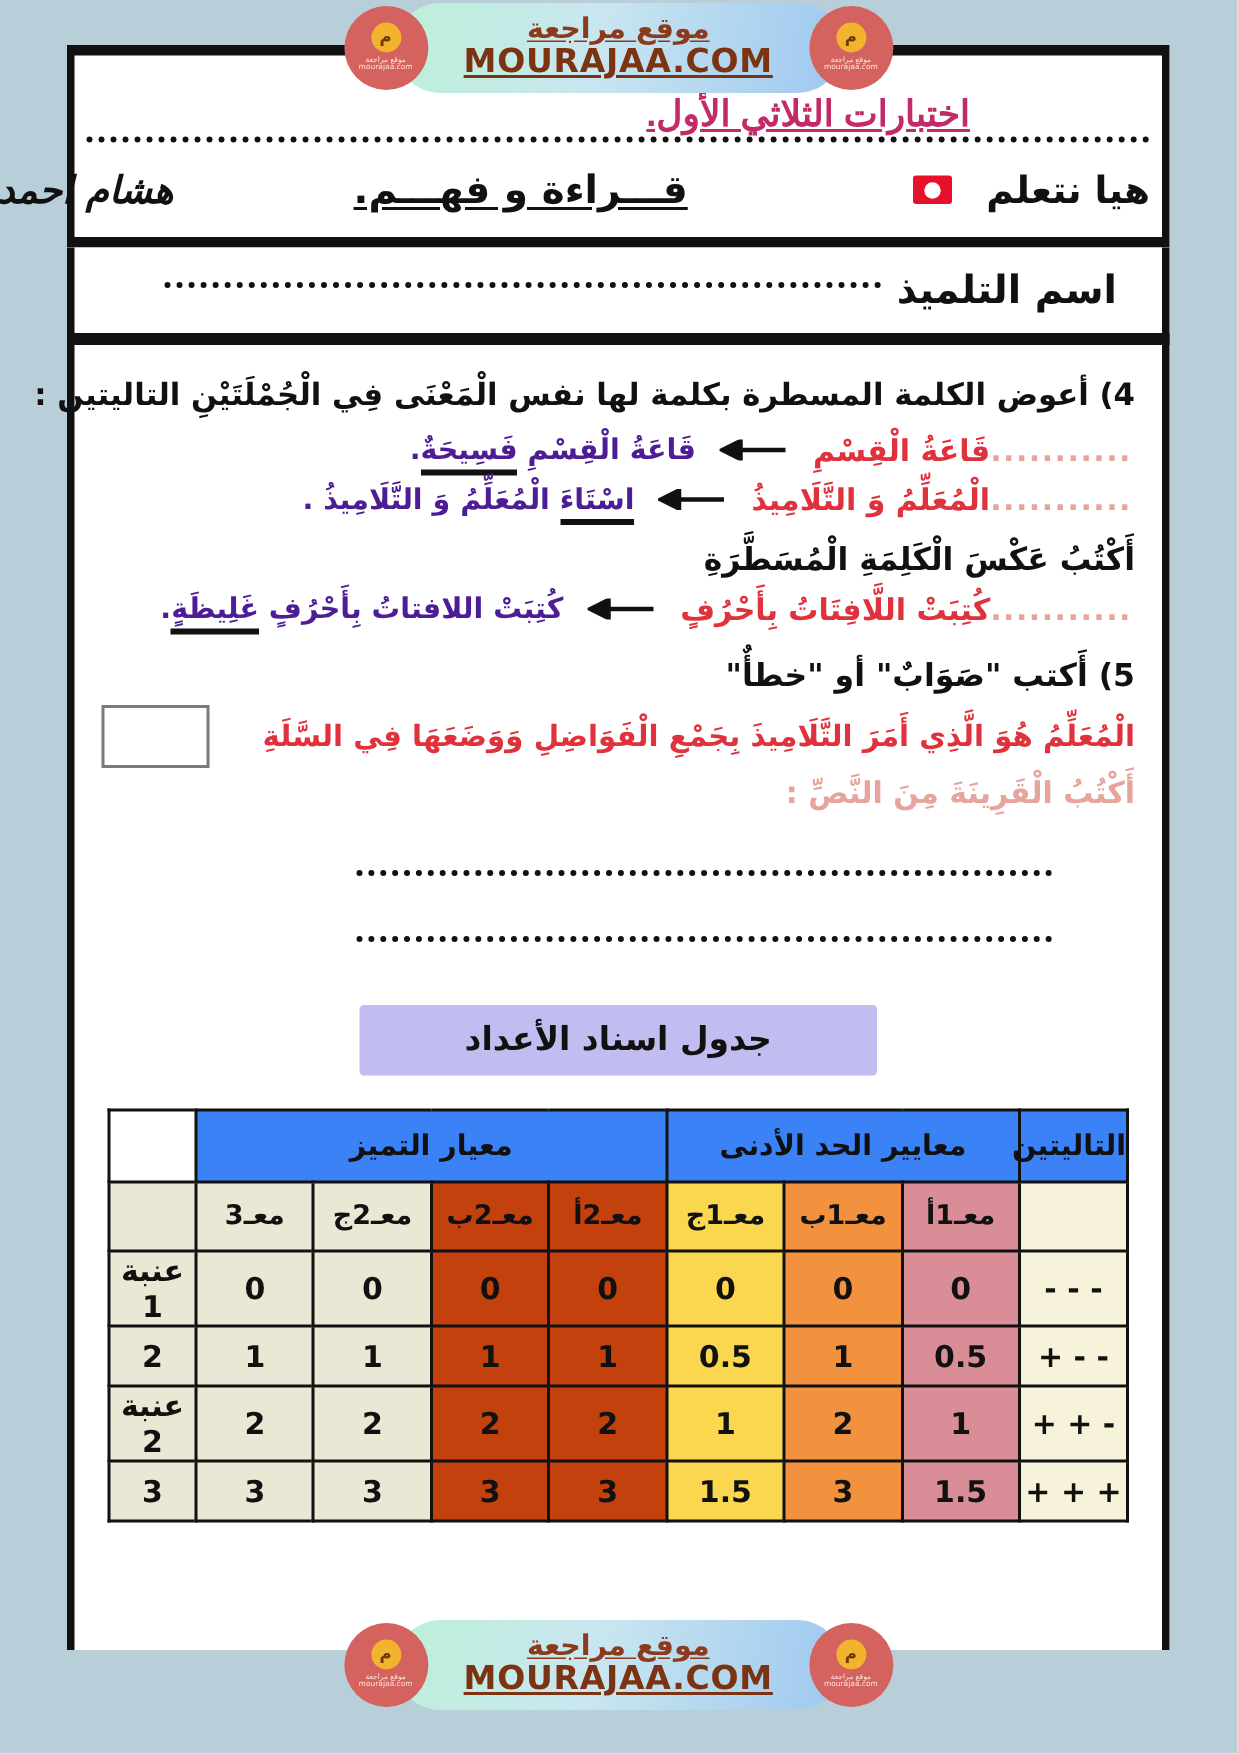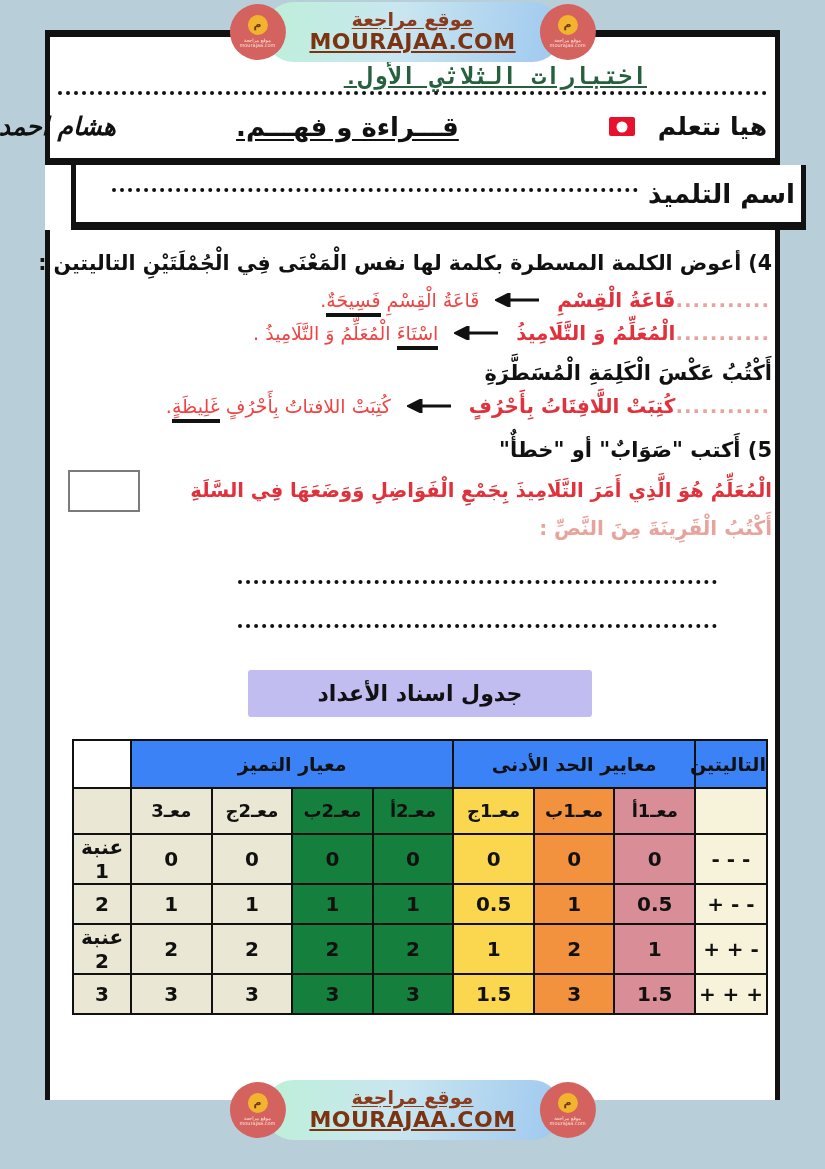--- a/index.html
+++ b/index.html
@@ -47,24 +47,24 @@
   .hdr-year {
     font-family: "DejaVu Sans", sans-serif;
     font-size: 25px;
     font-weight: bold;
     color: #111;
     text-decoration: underline;
     text-underline-offset: 3px;
     white-space: nowrap;
   }
   .hdr-test {
-    font-family: Liberation Mono, monospace;
+    font-family: Liberation Sans, sans-serif;
     font-size: 24px;
     font-weight: bold;
-    color: #14532d;
+    color: #be185d;
     text-decoration: underline;
     text-underline-offset: 2px;
     white-space: nowrap;
     margin-right: 120px;
     opacity: .92;
     margin-top: 24px;
   }
   .hdr-divider {
     position: absolute;
     right: 8px; left: 8px;
@@ -130,22 +130,21 @@
     position: absolute;
     left: 0; top: 135px;
     width: 735px;
     height: 65px;
     border-left: 5px solid #111;
     border-right: 5px solid #111;
     border-bottom: 8px solid #111;
     background: #fff;
     display: flex;
     align-items: center;
-    padding: 0 6px;
-    margin-left: 26px;
+    padding: 0 30px;
   }
   .name-label {
     font-size: 26px;
     font-weight: bold;
     color: #111;
     white-space: nowrap;
   }
   .name-dots {
     flex: 1;
     border-bottom: 4px dotted #111;
@@ -155,21 +154,21 @@
 
   
   .body-area {
     position: absolute;
     left: 0; top: 200px;
     width: 735px;
     height: 870px;
     border-left: 5px solid #111;
     border-right: 5px solid #111;
     background: #fff;
-    padding: 18px 3px 0 18px;
+    padding: 18px 18px 0 18px;
   }
 
   .q-line {
     font-size: 20.5px;
     font-weight: bold;
     color: #111;
     text-align: right;
     line-height: 1.5;
     white-space: nowrap;
   }
@@ -178,22 +177,22 @@
   .srow {
     display: flex;
     flex-direction: row;
     align-items: center;
     justify-content: flex-start;
     margin-top: 9px;
     white-space: nowrap;
   }
   .s-orig {
     font-size: 19px;
-    font-weight: normal;
-    color: #ef4444;
+    font-weight: bold;
+    color: #4c1d95;
     position: relative;
   }
   .s-orig .ul-word {
     border-bottom: 4px solid #111;
     padding-bottom: 2px;
   }
   .arrow {
     display: inline-block;
     margin: 0 16px;
     color: #111;
@@ -316,21 +315,21 @@
     height: 46px;
     font-size: 18px;
   }
   .data-row td {
     height: 40px;
     font-size: 20px;
   }
   .c-pink   { background: #d98d96; }
   .c-orange { background: #f2923f; margin-left: 36px; }
   .c-yellow { background: #fad74f; }
-  .c-lav    { background: #15803d; margin-top: 12px; }
+  .c-lav    { background: #c2410c; margin-top: 12px; }
   .c-cream  { background: #eae8d5; }
   .c-sign   { background: #f7f2da; }
 
   
   .wm {
     position: absolute;
     left: 50%;
     transform: translateX(-50%);
     display: flex;
     align-items: center;

